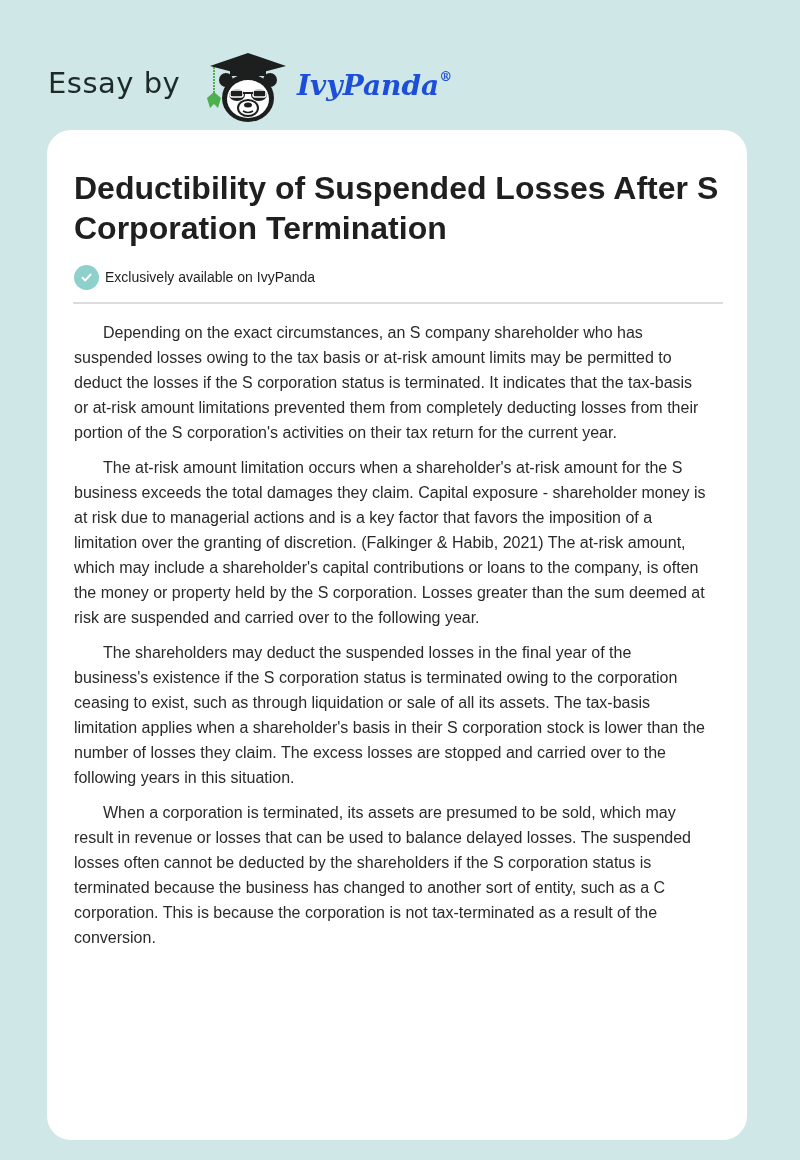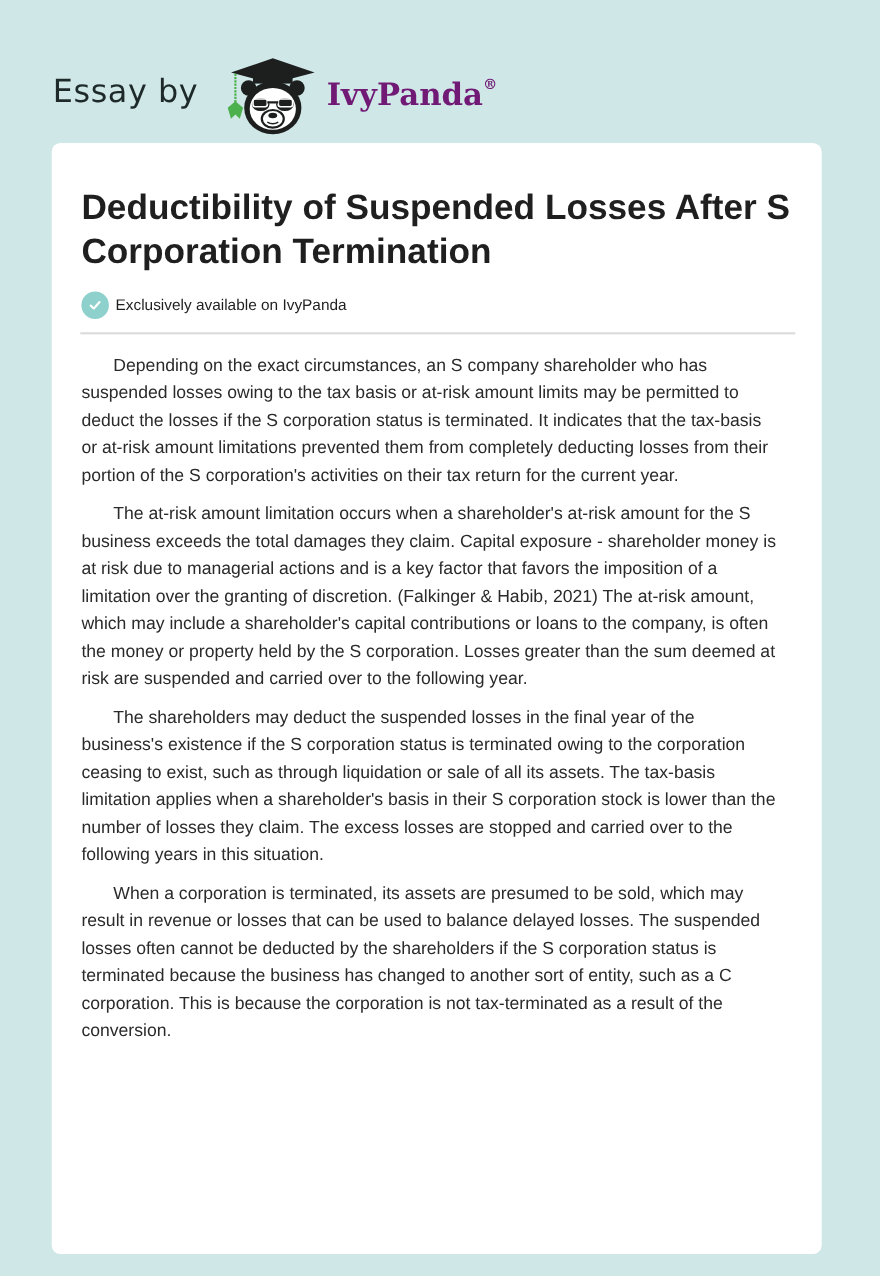--- a/index.html
+++ b/index.html
@@ -38,35 +38,36 @@
       width: 90px;
       height: 72px;
     }
     .brand-name {
       position: absolute;
       left: 297px;
       top: 53px;
       font-family: "DejaVu Serif", serif;
       font-weight: bold;
       font-size: 28px;
-      color: #701a75;
+      color: #1d4ed8;
+      font-style: italic;
     }
     .brand-name sup {
       font-size: 13px;
       position: relative;
       top: -4px;
     }
     .card {
       position: absolute;
       left: 47px;
       top: 130px;
       width: 700px;
       height: 1010px;
       background: #ffffff;
-      border-radius: 8px;
+      border-radius: 24px;
       overflow: hidden;
     }
     .title {
       position: absolute;
       left: 27px;
       top: 38px;
       width: 660px;
       margin: 0;
       font-family: "Liberation Sans", sans-serif;
       font-weight: bold;

